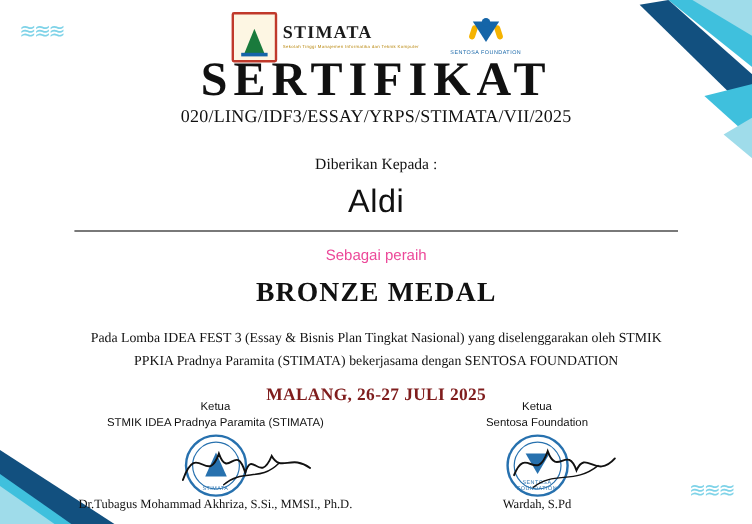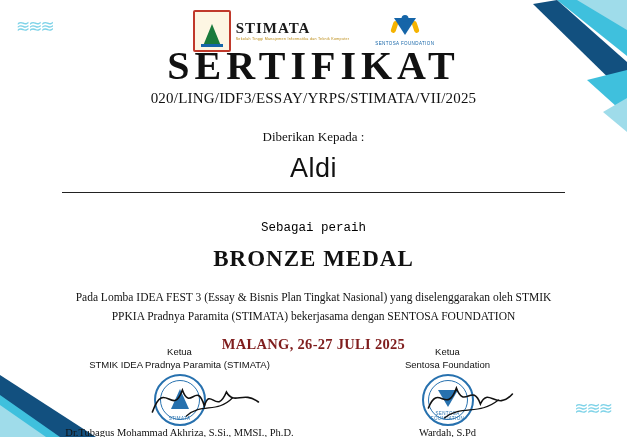--- a/index.html
+++ b/index.html
@@ -183,24 +183,24 @@
     margin-top: 8px;
     letter-spacing: .5px;
   }
   .rule {
     height: 1px;
     background: #222;
     margin: 8px auto 0;
     width: 100%;
   }
   .as-winner {
-    font-family: Liberation Mono, monospace;
+    font-family: Liberation Sans, sans-serif;
     font-size: 12.5px;
-    color: #000000;
-    margin-top: 28px;
+    color: #ec4899;
+    margin-top: 13px;
   }
   .award {
     font-family: "Liberation Serif", serif;
     font-size: 23px;
     font-weight: bold;
     letter-spacing: 1px;
     color: #111;
     margin-top: 11px;
   }
   .desc {
@@ -226,21 +226,20 @@
     left: 62px;
     right: 62px;
     top: 334px;
     display: flex;
     justify-content: space-between;
   }
   .sign-block {
     width: 235px;
     text-align: center;
     position: relative;
-    margin-top: 12px;
   }
   .sign-role {
     font-family: "Liberation Sans", sans-serif;
     font-size: 9.5px;
     color: #111;
   }
   .sign-org {
     font-family: "Liberation Sans", sans-serif;
     font-size: 9.5px;
     color: #111;

